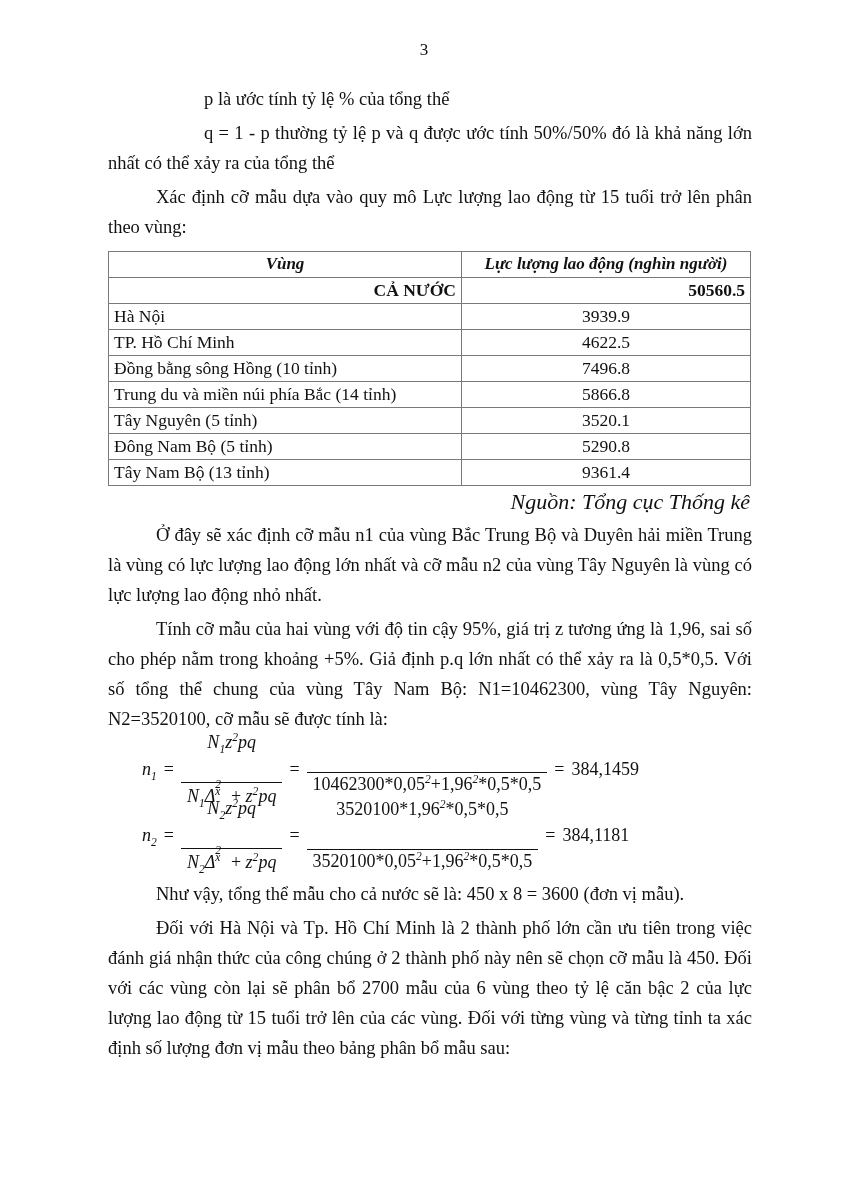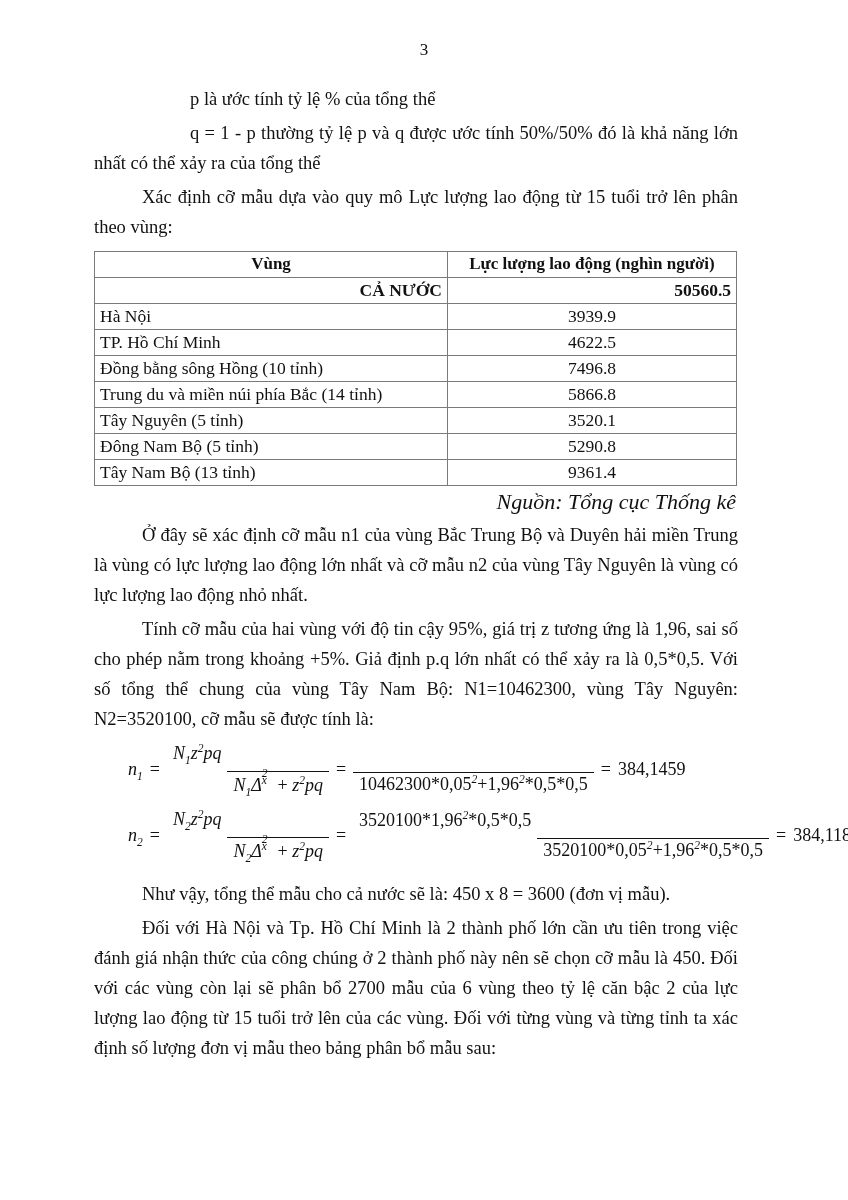--- a/index.html
+++ b/index.html
@@ -26,21 +26,21 @@
     position: absolute;
     top: 40px;
     left: 0;
     width: 848px;
     text-align: center;
     font-size: 17px;
     line-height: 20px;
   }
   .content {
     position: absolute;
-    left: 94px;
+    left: 108px;
     top: 84px;
     width: 644px;
   }
   .para {
     font-size: 18.5px;
     line-height: 30px;
     text-align: justify;
     margin: 0;
   }
   .para.indent-big {
@@ -66,20 +66,21 @@
   table.lf-table td, table.lf-table th {
     border: 1px solid #7a7a7a;
     padding: 1px 5px 2px 5px;
     vertical-align: middle;
     line-height: 22px;
   }
   table.lf-table th {
     text-align: center;
     font-weight: bold;
     font-size: 17px;
+    font-style: italic;
   }
   col.c-region { width: 353px; }
   col.c-value  { width: 289px; }
   td.region { text-align: left; }
   td.value  { text-align: center; }
   tr.total td { font-weight: bold; text-align: right; }
   tr.tall td { height: 52px; }
 
   .source {
     font-size: 22px;
@@ -104,21 +105,22 @@
     font-family: "Liberation Serif", "DejaVu Serif", serif;
   }
   .mnum {
     font-family: "Liberation Serif", "DejaVu Serif", serif;
   }
   .eq {
     padding: 0 7px;
   }
   .frac {
     display: inline-flex;
-    flex-direction: row;
+    flex-direction: column;
+    align-items: center;
     vertical-align: middle;
     line-height: 1.15;
   }
   .frac .num {
     padding: 0 6px 1px 6px;
     white-space: nowrap;
   }
   .frac .den {
     border-top: 1.3px solid #111;
     padding: 1px 6px 0 6px;

